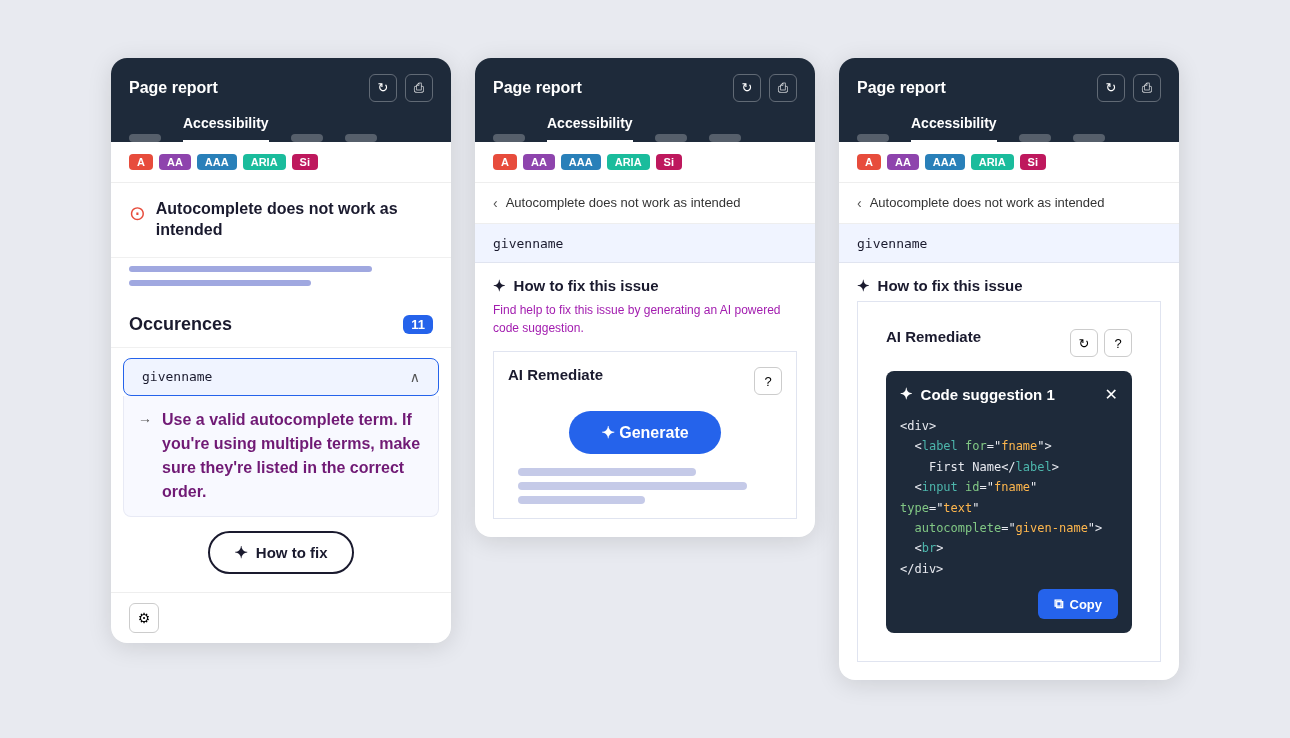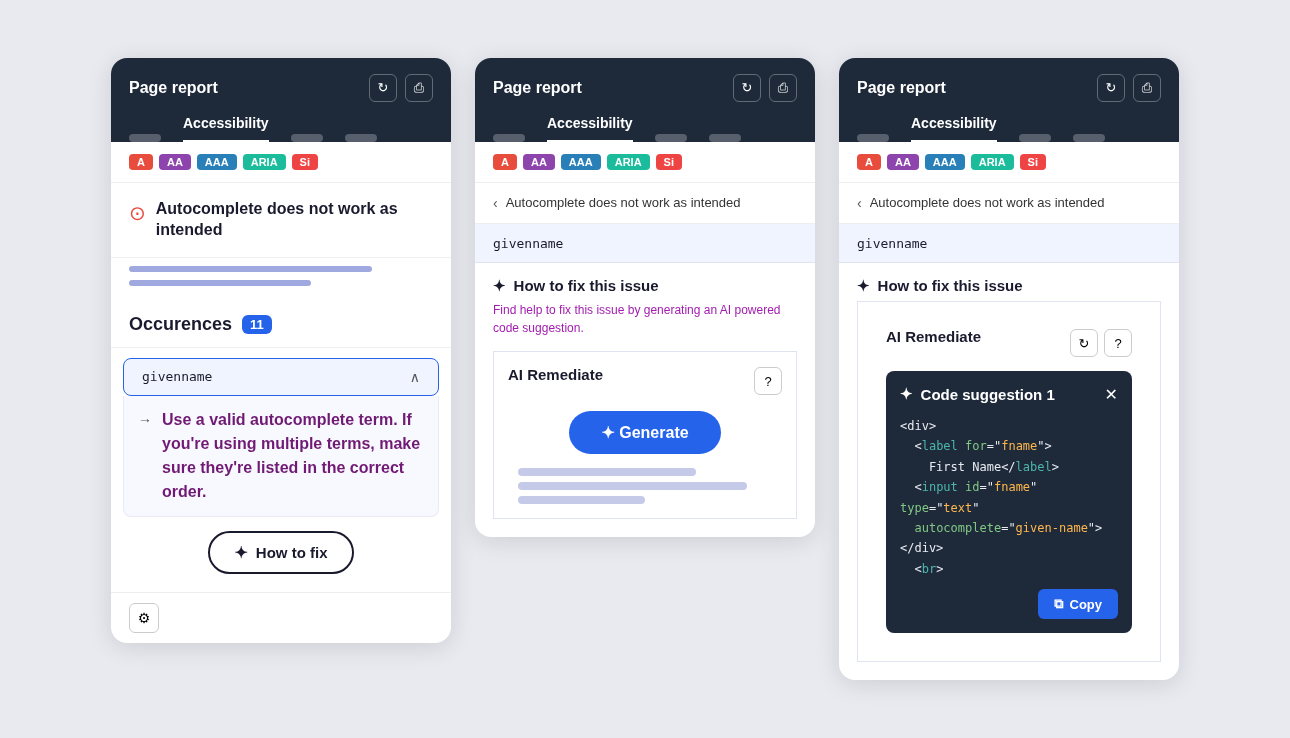--- a/index.html
+++ b/index.html
@@ -85,21 +85,21 @@
       padding: 2px 8px;
       border-radius: 4px;
       font-size: 11px;
       font-weight: 700;
       color: #fff;
     }
     .badge-a { background: #e74c3c; }
     .badge-aa { background: #8e44ad; }
     .badge-aaa { background: #2980b9; }
     .badge-aria { background: #1abc9c; }
-    .badge-si { background: #ef4444; }
+    .badge-si { background: #be185d; }
     
     .issue-header {
       padding: 16px 18px;
       display: flex;
       align-items: flex-start;
       gap: 10px;
       border-bottom: 1px solid #f0f0f0;
     }
     .issue-icon {
       color: #e74c3c;
@@ -123,20 +123,21 @@
       margin-top: 8px;
     }
     .bar-long { width: 80%; }
     .bar-medium { width: 60%; }
     .occurrences-row {
       display: flex;
       align-items: center;
       gap: 10px;
       padding: 12px 18px;
       border-bottom: 1px solid #f0f0f0;
+      justify-content: space-between;
     }
     .occurrences-label {
       font-size: 18px;
       font-weight: 700;
       color: #1a1a2e;
     }
     .occurrence-count {
       background: #2563eb;
       color: #fff;
       border-radius: 6px;
@@ -597,22 +598,22 @@
             <span>Code suggestion 1</span>
           </div>
           <button class="close-btn-white">✕</button>
         </div>
         <div class="code-block">
           <div><span class="code-white">&lt;div&gt;</span></div>
           <div><span class="code-white">&nbsp;&nbsp;&lt;</span><span class="code-teal">label</span><span class="code-white"> </span><span class="code-green">for</span><span class="code-white">="</span><span class="code-orange">fname</span><span class="code-white">"&gt;</span></div>
           <div><span class="code-white">&nbsp;&nbsp;&nbsp;&nbsp;First Name&lt;/</span><span class="code-teal">label</span><span class="code-white">&gt;</span></div>
           <div><span class="code-white">&nbsp;&nbsp;&lt;</span><span class="code-teal">input</span><span class="code-white"> </span><span class="code-green">id</span><span class="code-white">="</span><span class="code-orange">fname</span><span class="code-white">" </span><span class="code-green">type</span><span class="code-white">="</span><span class="code-orange">text</span><span class="code-white">"</span></div>
           <div><span class="code-white">&nbsp;&nbsp;</span><span class="code-green">autocomplete</span><span class="code-white">="</span><span class="code-orange">given-name</span><span class="code-white">"&gt;</span></div>
+          <div><span class="code-white">&nbsp;&nbsp;&lt;</span><span class="code-teal">br</span><span class="code-white">&gt;</span></div>
           <div><span class="code-white">&lt;/div&gt;</span></div>
-          <div><span class="code-white">&nbsp;&nbsp;&lt;</span><span class="code-teal">br</span><span class="code-white">&gt;</span></div>
         </div>
         <div class="copy-row">
           <button class="copy-btn">
             <span>⧉</span>
             <span>Copy</span>
           </button>
         </div>
       </div>
     </div>
   </div>

